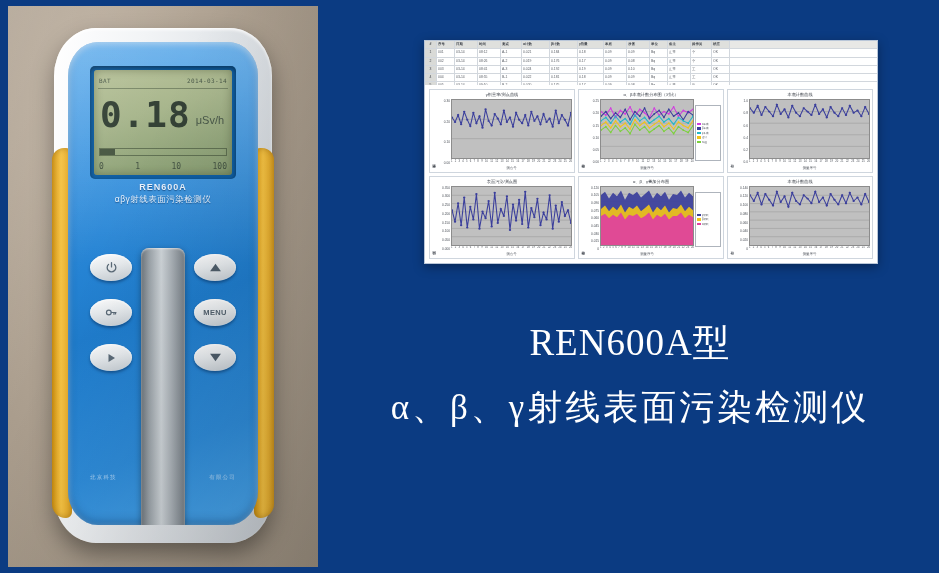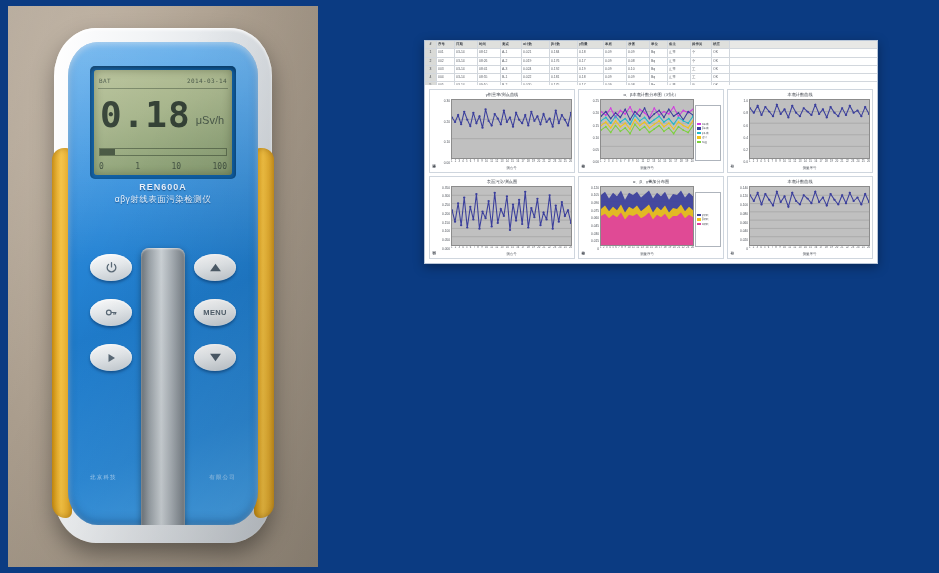--- a/index.html
+++ b/index.html
@@ -1025,15 +1025,17 @@
                 <span>26</span>
               </div>
               <div class="ch-xlab">测量序号</div>
             </div>
           </div>
         </div>
       </div>
   </div>
 
   <div class="headline">
+    <div class="hl-1">REN600A型</div>
+    <div class="hl-2">α、β、γ射线表面污染检测仪</div>
   </div>
 
 </div>
 
 </body></html>

